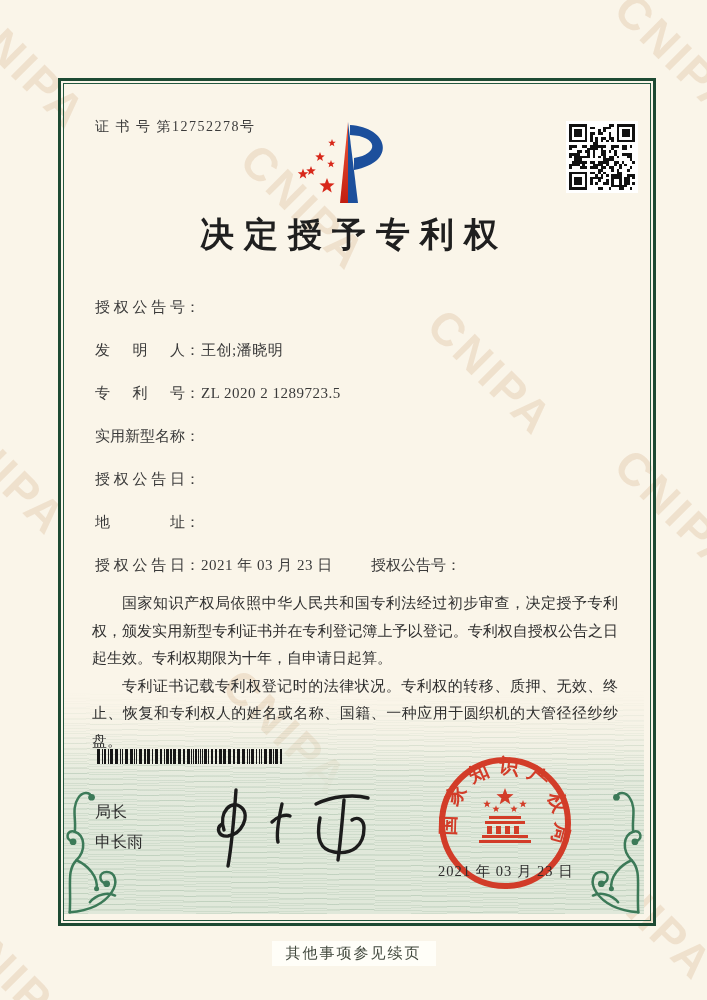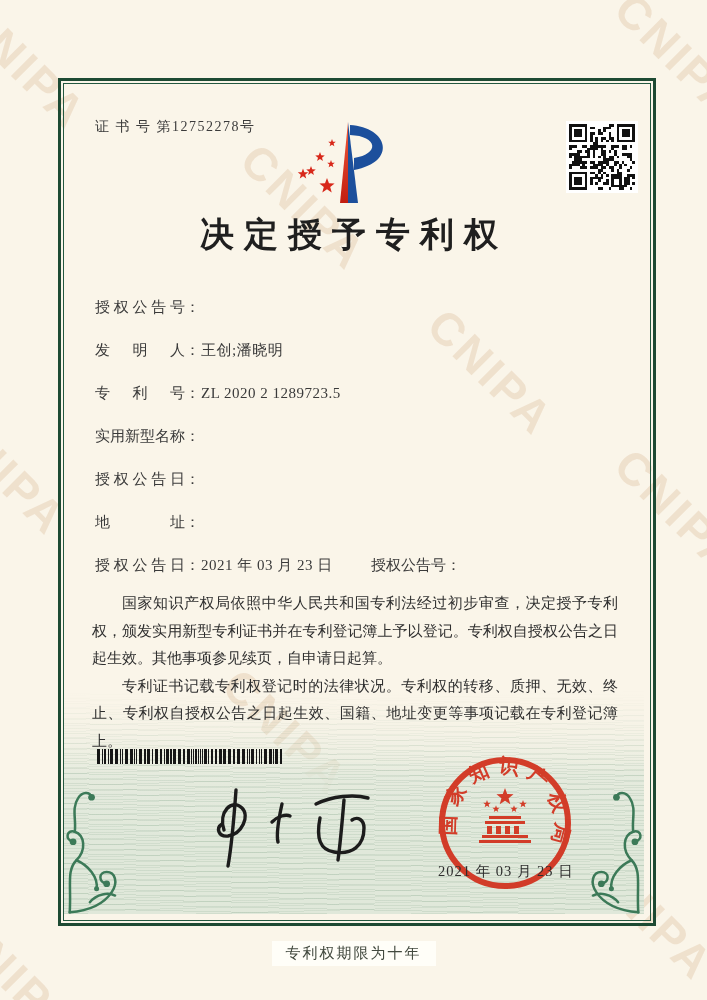--- a/index.html
+++ b/index.html
@@ -175,22 +175,22 @@
     <div class="field-row">
       <span class="flabel">授权公告日</span>
         <span class="fcolon">：</span>
       <span class="fvalue fixed">2021 年 03 月 23 日</span>
       <span class="flabel2">授权公告号</span>
         <span class="fcolon">：</span>
     </div>
   </div>
 
   <div class="body-text">
-    <p>国家知识产权局依照中华人民共和国专利法经过初步审查，决定授予专利权，颁发实用新型专利证书并在专利登记簿上予以登记。专利权自授权公告之日起生效。其他事项参见续页，自申请日起算。</p>
-    <p>专利证书记载专利权登记时的法律状况。专利权的转移、质押、无效、终止、专利权自授权公告之日起生效、国籍、地址变更等事项记载在专利登记簿上。</p>
+    <p>国家知识产权局依照中华人民共和国专利法经过初步审查，决定授予专利权，颁发实用新型专利证书并在专利登记簿上予以登记。专利权自授权公告之日起生效。专利权期限为十年，自申请日起算。</p>
+    <p>专利证书记载专利权登记时的法律状况。专利权的转移、质押、无效、终止、恢复和专利权人的姓名或名称、国籍、一种应用于圆织机的大管径径纱纱盘。</p>
   </div>
 
   <div class="barcode" id="barcode">
       <i style="width:3px;margin-right:2px"></i>
       <i style="width:1px;margin-right:1px"></i>
       <i style="width:2px;margin-right:2px"></i>
       <i style="width:1px;margin-right:1px"></i>
       <i style="width:3px;margin-right:2px"></i>
       <i style="width:3px;margin-right:2px"></i>
       <i style="width:1px;margin-right:1px"></i>
@@ -234,20 +234,24 @@
       <i style="width:1px;margin-right:2px"></i>
       <i style="width:1px;margin-right:1px"></i>
       <i style="width:1px;margin-right:2px"></i>
       <i style="width:3px;margin-right:2px"></i>
       <i style="width:3px;margin-right:1px"></i>
       <i style="width:1px;margin-right:1px"></i>
       <i style="width:3px;margin-right:2px"></i>
       <i style="width:2px;margin-right:2px"></i>
     </div>
 
+  <div class="signer">
+    <div>局长</div>
+    <div>申长雨</div>
+  </div>
 
   <svg class="signature" viewBox="0 0 210 95">
     <g fill="none" stroke="#1c1c1c" stroke-width="3.4" stroke-linecap="round">
       <path d="M26,52 C20,34 34,20 44,30 C52,38 44,56 30,58 C20,59 18,50 24,46"></path>
       <path d="M38,12 C36,40 34,66 30,88"></path>
       <path d="M74,44 C80,38 88,36 92,38"></path>
       <path d="M84,26 C80,44 78,56 80,64"></path>
       <path d="M118,26 C134,18 156,16 170,20"></path>
       <path d="M146,22 C144,46 142,68 140,82"></path>
       <path d="M122,40 C118,60 122,72 136,74 C154,77 166,68 166,50 C166,42 160,38 154,42"></path>
@@ -275,15 +279,15 @@
       <rect x="70" y="73" width="5" height="8"></rect>
         <rect x="79" y="73" width="5" height="8"></rect>
       <rect x="47" y="82" width="46" height="3"></rect>
       <rect x="44" y="87" width="52" height="3"></rect>
     </g>
   </svg>
 
   <div class="seal-date">2021 年 03 月 23 日</div>
 
 
-  <div class="continuation-note">专利权期限为十年</div>
+  <div class="continuation-note">其他事项参见续页</div>
 
 </div>
 
 </body></html>

